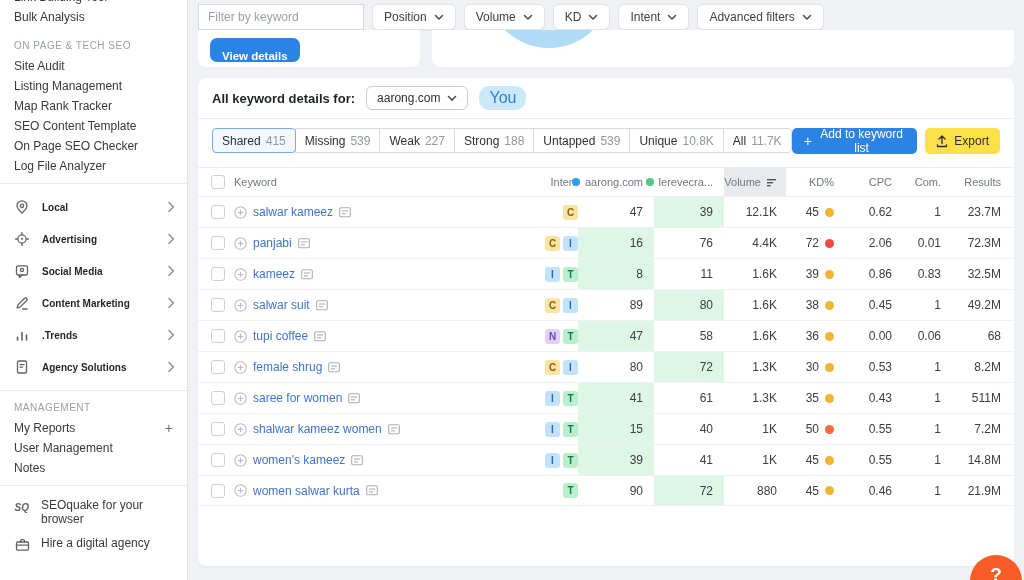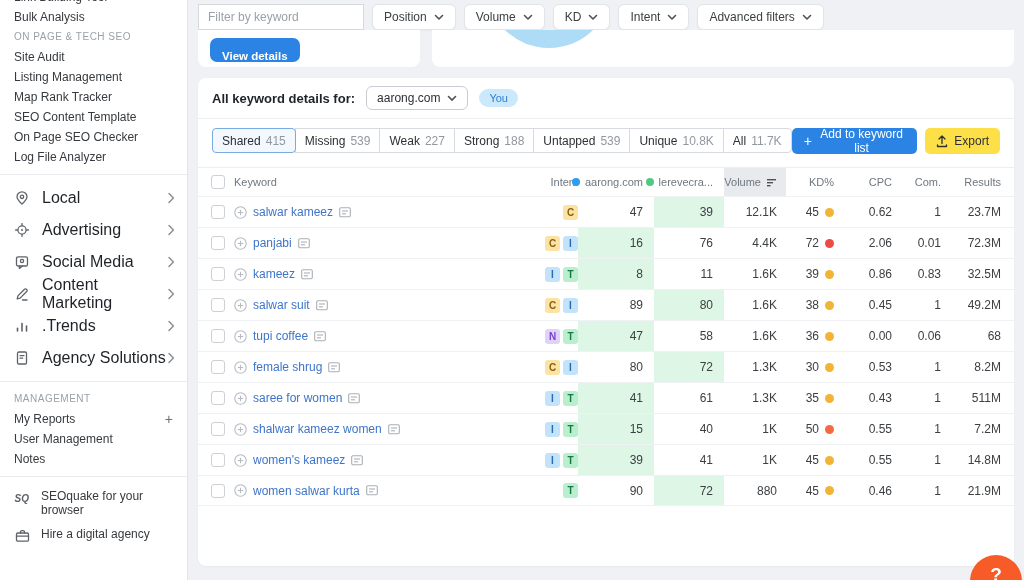--- a/index.html
+++ b/index.html
@@ -8,25 +8,25 @@
   :root{
     --accent:#2b84e4; --link:#3e74c9; --hl-green:#def6e6;
     --kd-amber:#f2b434; --kd-orange:#f4693e; --kd-red:#ee4b45;
     --dot-you:#2f9ced; --dot-comp:#50ca82; --help-orange:#f75c28;
   }
   svg{display:block}
   
   .sidebar{position:absolute;left:0;top:0;width:188px;height:580px;background:#fff;border-right:1px solid #e2e4e8;overflow:hidden;z-index:5}
   .sb-top{margin-top:-13px}
   .sb-item{height:20px;line-height:20px;padding-left:14px;font-size:12px;color:#363a3e;cursor:pointer;white-space:nowrap}
-  .sb-section-title{height:20px;line-height:20px;padding-left:14px;font-size:10px;color:#9aa1a8;letter-spacing:.5px;}
+  .sb-section-title{height:20px;line-height:20px;padding-left:14px;font-size:10px;color:#9aa1a8;letter-spacing:.5px;margin-top:9px}
   .sb-div{height:1px;background:#e9eaed;margin:7px 0}
   .sb-group{height:32px;display:flex;align-items:center;padding:0 12px 0 14px;cursor:pointer}
   .sb-group .gicon{width:16px;height:16px;margin-right:12px;flex:none}
-  .sb-group .glabel{flex:1;font-size:16px;font-weight:normal;color:#1f2328}
+  .sb-group .glabel{flex:1;font-size:10px;font-weight:bold;color:#1f2328}
   .sb-group .chev{width:8px;height:12px;flex:none}
   .sb-mgmt-item{height:20px;display:flex;align-items:center;padding:0 14px;font-size:12px;color:#363a3e;cursor:pointer}
   .sb-mgmt-item .ml{flex:1}
   .sb-mgmt-item .plus{color:#6b7076;font-size:14px}
   .sb-foot{display:flex;padding:5px 10px 5px 14px;font-size:12px;color:#363a3e;cursor:pointer;align-items:flex-start}
   .sb-foot .ficon{width:17px;height:16px;margin-right:10px;flex:none;margin-top:1px}
   .sb-foot .flabel{flex:1;line-height:14px}
   
   .main{position:absolute;left:189px;top:0;right:0;height:580px}
   .filter-bar{position:absolute;left:9px;top:4px;display:flex;gap:8px;align-items:center}
@@ -36,21 +36,21 @@
   .pill{height:26px;padding:0 11px;background:#fff;border:1px solid #e1e4e8;border-radius:6px;font-size:12px;color:#3c4043;display:flex;align-items:center;gap:7px;cursor:pointer;box-shadow:0 1px 1px rgba(20,30,40,.04)}
   .card{background:#fff;position:absolute;border-radius:0 0 8px 8px}
   .card-left{left:9px;top:30px;width:222px;height:37px}
   .card-right{left:243px;top:30px;right:10px;height:37px;overflow:hidden}
   .venn-circle{position:absolute;left:54px;top:-108px;width:126px;height:126px;border-radius:50%;background:#aedcf6}
   .btn-blue{position:absolute;left:12px;top:8px;height:21px;padding:12px 12px;background:var(--accent);color:#fff;border:none;border-radius:7px;font-size:11.5px;font-weight:bold;cursor:pointer;font-family:inherit}
   .details-card{position:absolute;left:9px;right:10px;top:78px;bottom:14px;background:#fff;border-radius:8px;box-shadow:0 1px 2px rgba(20,30,40,.04)}
   .dh{height:41px;display:flex;align-items:center;padding:0 14px;gap:11px;border-bottom:1px solid #eceef1}
   .dh-title{font-size:13px;font-weight:bold;color:#1f2328}
   .dh-select{display:flex;align-items:center;gap:7px;border:1px solid #c9cdd3;border-radius:6px;padding:4px 10px;font-size:12px;color:#2c3036;cursor:pointer;background:#fff}
-  .you-pill{background:#cce9fb;color:#2f7fd3;font-size:11px;padding:3px 10px;border-radius:10px}
+  .you-pill{background:#cce9fb;color:#2f7fd3;font-size:16px;padding:3px 10px;border-radius:10px}
   .tabs-bar{display:flex;padding:9px 14px 10px 14px}
   .tabs{display:flex}
   .tab{display:flex;align-items:center;gap:5px;height:25px;padding:0 9px;background:#fff;border:1px solid #d7dbe0;margin-left:-1px;font-size:12px;color:#2c3036;cursor:pointer;white-space:nowrap}
   .tab:first-child{border-radius:4px 0 0 4px;margin-left:0}
   .tab:last-child{border-radius:0 4px 4px 0}
   .tab .cnt{color:#9198a0}
   .tab.sel{border-color:#79abe3;background:#f2f8fe;border-radius:4px;position:relative;z-index:2}
   .tabs-spacer{flex:1}
   .btn-add{height:26px;padding:0 12px;background:var(--accent);color:#fff;border:none;border-radius:5px;font-size:12px;display:flex;align-items:center;gap:6px;cursor:pointer;font-family:inherit}
   .btn-add .pls{font-size:14px;line-height:1}

